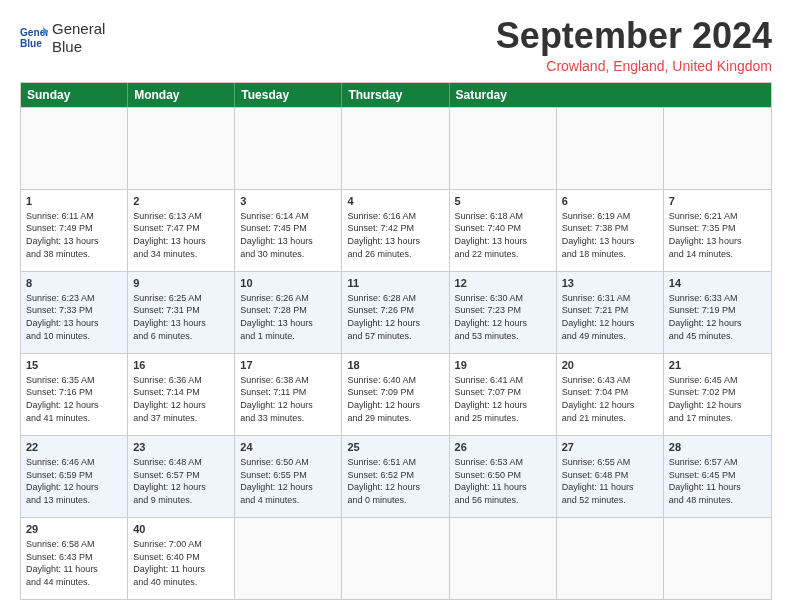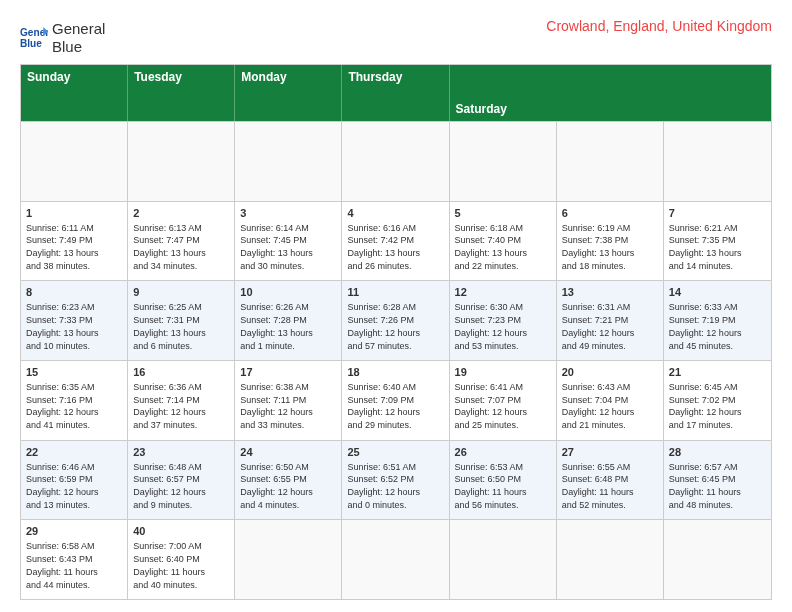--- a/index.html
+++ b/index.html
@@ -67,21 +67,21 @@
       background: #15803d;
     }
     .cal-header-cell {
       color: #fff;
       font-size: 12px;
       font-weight: bold;
       padding: 5px 6px;
       text-align: left;
       border-right: 1px solid rgba(255,255,255,0.3);
     }
-    .cal-header-cell:last-child { border-right: none; margin-top: 32px; }
+    .cal-header-cell:last-child { border-right: none; }
     .cal-body {
       display: flex;
       flex-direction: column;
       flex: 1;
     }
     .cal-row {
       display: grid;
       grid-template-columns: repeat(7, 1fr);
       flex: 1;
       border-top: 1px solid #ccc;
@@ -122,29 +122,30 @@
         <text x="0" y="16" font-size="13" font-weight="bold" fill="#1a4fa0">General</text>
         <text x="0" y="30" font-size="13" font-weight="bold" fill="#1a4fa0">Blue</text>
         <polygon points="30,4 36,10 30,16" fill="#4a90d9"></polygon>
       </svg>
       <div class="logo-text">
         <span>General</span>
         <span>Blue</span>
       </div>
     </div>
     <div class="title-area">
+      <div class="month-title">September 2024</div>
       <div class="location">Crowland, England, United Kingdom</div>
     </div>
   </div>
 
   <div class="calendar">
     <div class="cal-header">
     <div class="cal-header-cell">Sunday</div>
+        <div class="cal-header-cell">Monday</div>
         <div class="cal-header-cell">Tuesday</div>
-        <div class="cal-header-cell">Monday</div>
         <div class="cal-header-cell">Thursday</div>
         <div class="cal-header-cell">Saturday</div>
       </div>
     <div class="cal-body">
     <div class="cal-row">
           <div class="cal-cell empty"></div>
           <div class="cal-cell empty"></div>
           <div class="cal-cell empty"></div>
           <div class="cal-cell empty"></div>
           <div class="cal-cell empty"></div>

